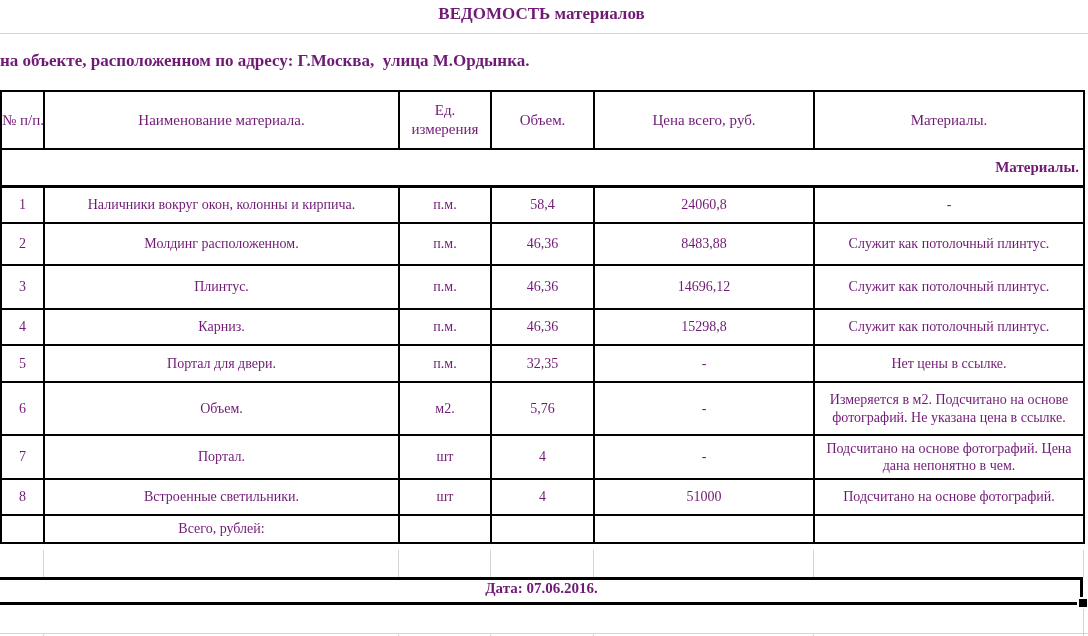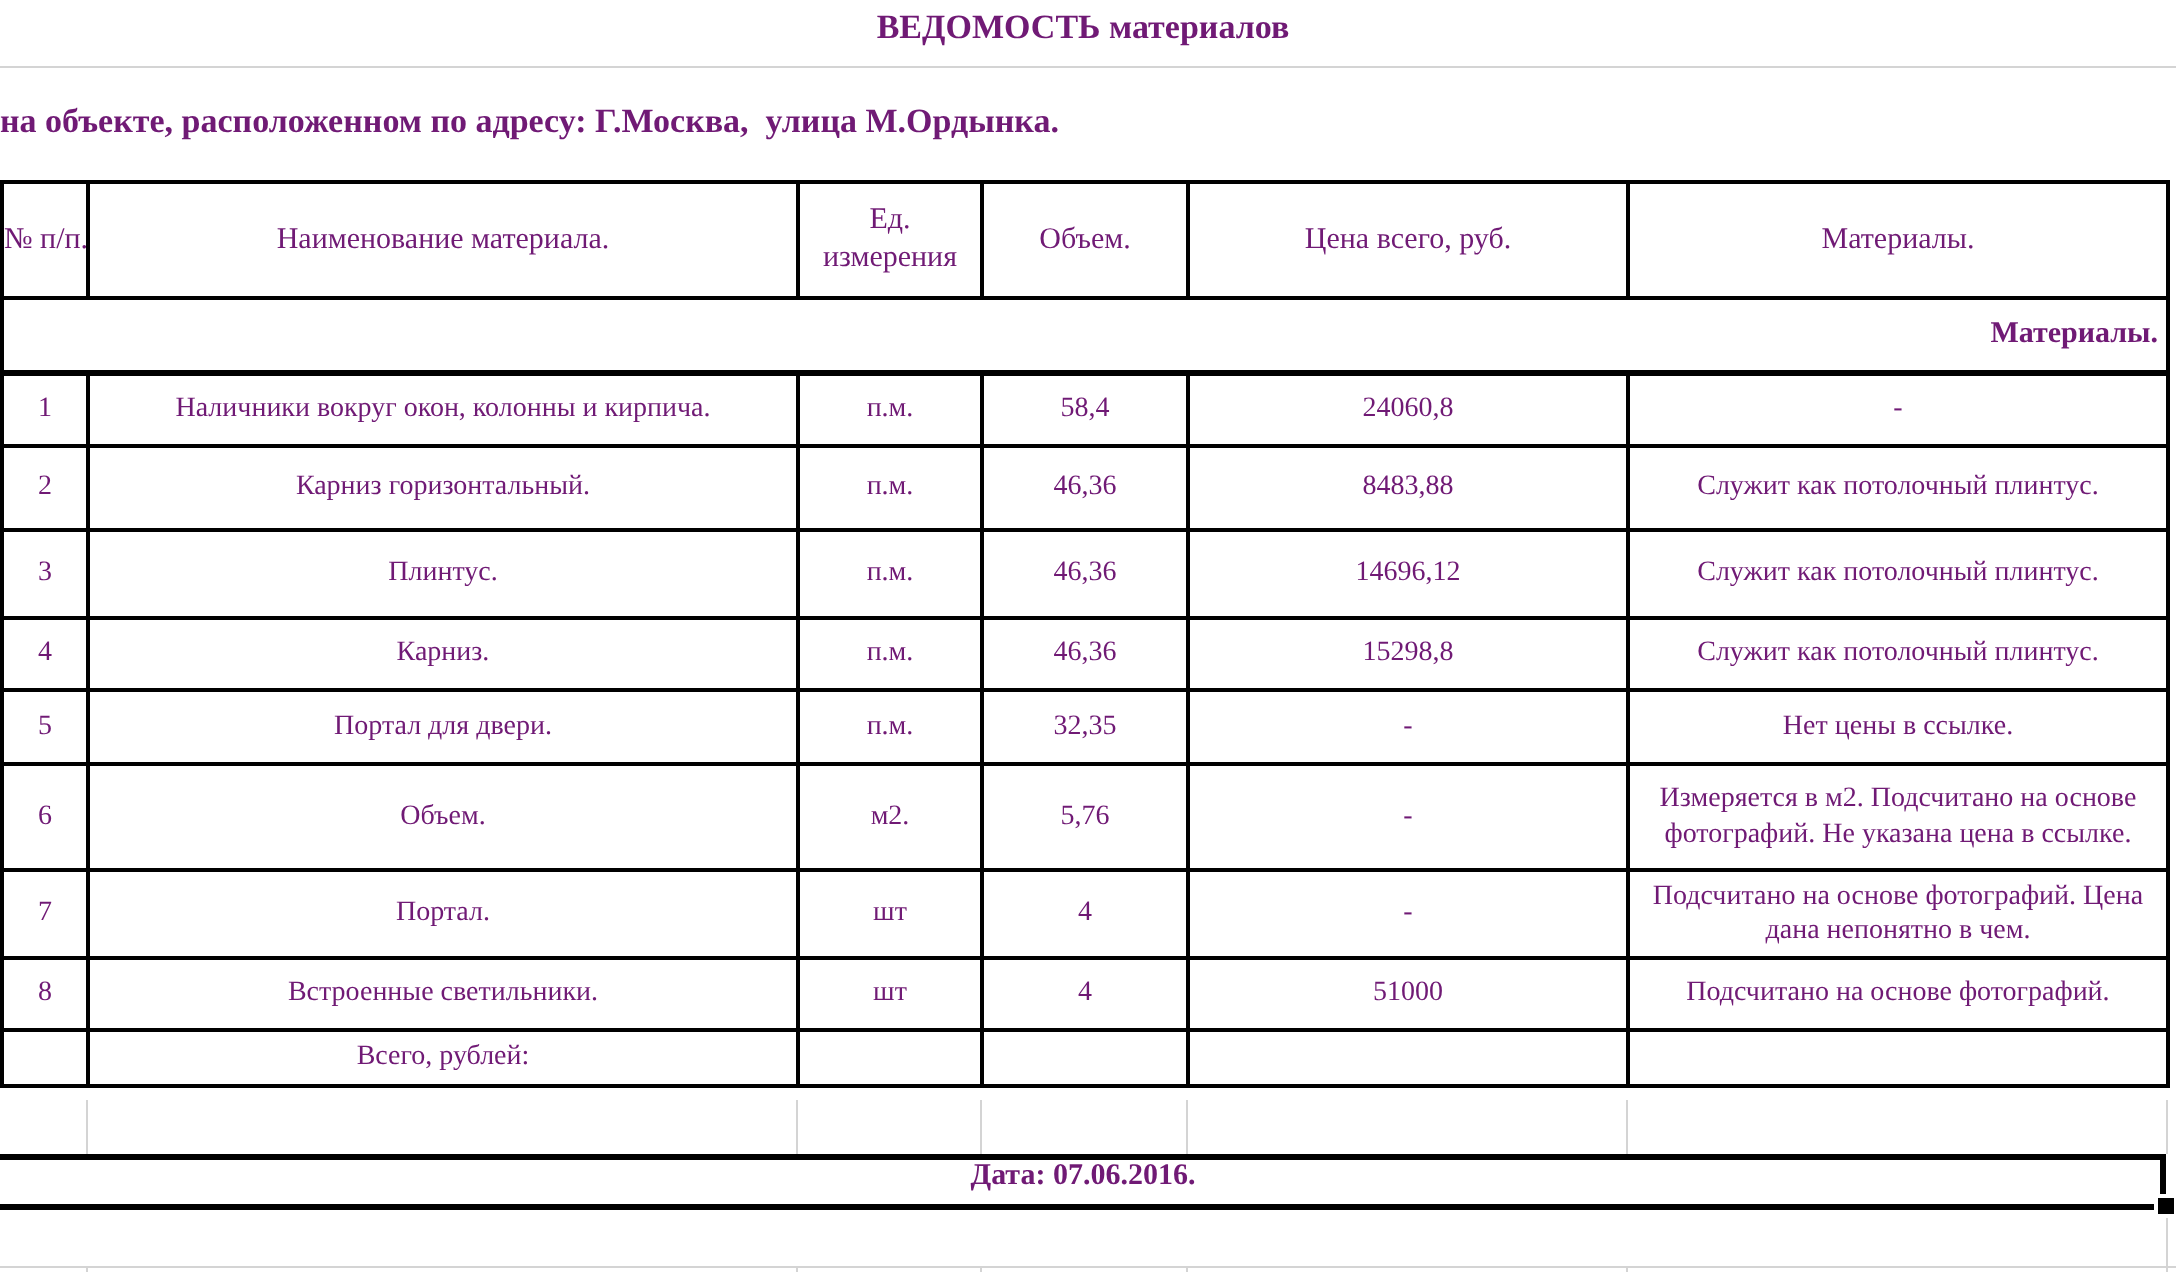--- a/index.html
+++ b/index.html
@@ -93,21 +93,21 @@
       <tr style="height: 37px;">
           <td class="c0">1</td>
           <td class="c1">Наличники вокруг окон, колонны и кирпича.</td>
           <td class="c2">п.м.</td>
           <td class="c3">58,4</td>
           <td class="c4">24060,8</td>
           <td class="c5">-</td>
         </tr>
         <tr style="height: 42px;">
           <td class="c0">2</td>
-          <td class="c1">Карниз горизонтальный.</td>
+          <td class="c1">Молдинг расположенном.</td>
           <td class="c2">п.м.</td>
           <td class="c3">46,36</td>
           <td class="c4">8483,88</td>
           <td class="c5">Служит как потолочный плинтус.</td>
         </tr>
         <tr style="height: 44px;">
           <td class="c0">3</td>
           <td class="c1">Плинтус.</td>
           <td class="c2">п.м.</td>
           <td class="c3">46,36</td>

